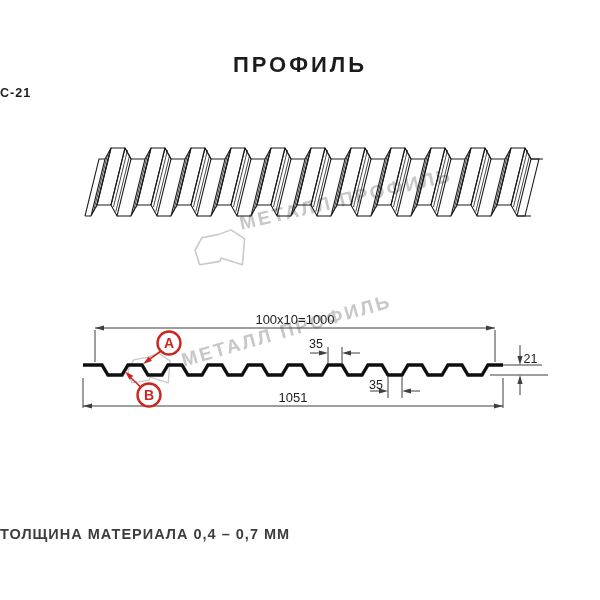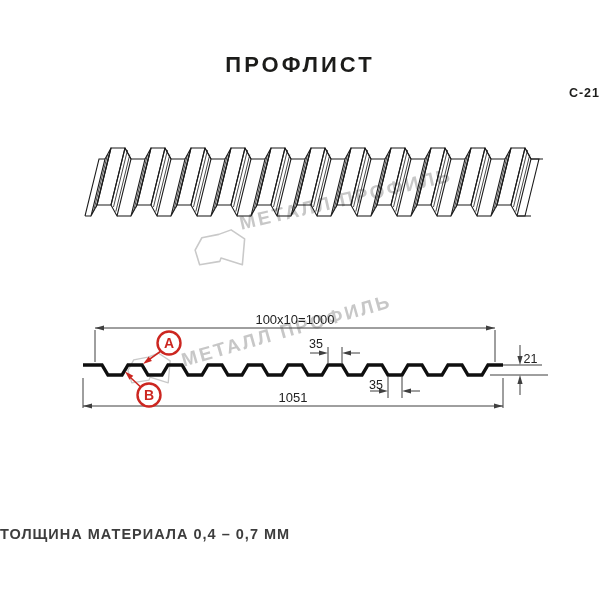--- a/index.html
+++ b/index.html
@@ -6,41 +6,41 @@
   body{
     width:600px;height:600px;background:#ffffff;position:relative;overflow:hidden;
     font-family:"Liberation Sans", sans-serif;
   }
   .abs{position:absolute;}
   .page-title{
     left:0;top:52px;width:600px;text-align:center;
     font-size:22px;font-weight:700;letter-spacing:3px;color:#1c1c1a;
   }
   .page-subtitle{
-    left:0;top:86px;width:600px;text-align:right;
+    left:0;top:86px;width:600px;text-align:left;
     font-size:12.5px;font-weight:600;letter-spacing:1px;color:#1c1c1a;
   }
   .watermark-text{
     color:#c7c7c7;font-weight:700;font-size:19px;letter-spacing:2.5px;
     white-space:nowrap;z-index:1;transform-origin:0 50%;
   }
   .wm1{left:240px;top:213px;transform:rotate(-13deg);}
   .wm2{left:182px;top:350px;transform:rotate(-16deg);}
   .logo-wm{z-index:1;}
   .drawing{z-index:2;}
   .footer-note{
     left:0;top:526px;width:600px;
     font-size:14.5px;font-weight:700;letter-spacing:1px;color:#3d3d3d;
   }
   svg text{font-family:"Liberation Sans", sans-serif;}
 </style>
 </head>
 <body>
 
-<div class="abs page-title">ПРОФЛИСТ</div>
+<div class="abs page-title">ПРОФИЛЬ</div>
 <div class="abs page-subtitle">С-21</div>
 
 <div class="abs watermark-text wm1">МЕТАЛЛ ПРОФИЛЬ</div>
 <div class="abs watermark-text wm2">МЕТАЛЛ ПРОФИЛЬ</div>
 
 <svg class="abs logo-wm" style="left:194px;top:227px;" width="54" height="44" viewBox="0 0 48 36">
   <defs>
     <polygon id="mp-logo" points="7,8 1,19 5,32 23,29 24,26 43,32 45,9 33,1 22,5" fill="none" stroke="#c9c9c9" stroke-width="1.4" stroke-linejoin="round"></polygon>
   </defs>
   <use href="#mp-logo"></use>

